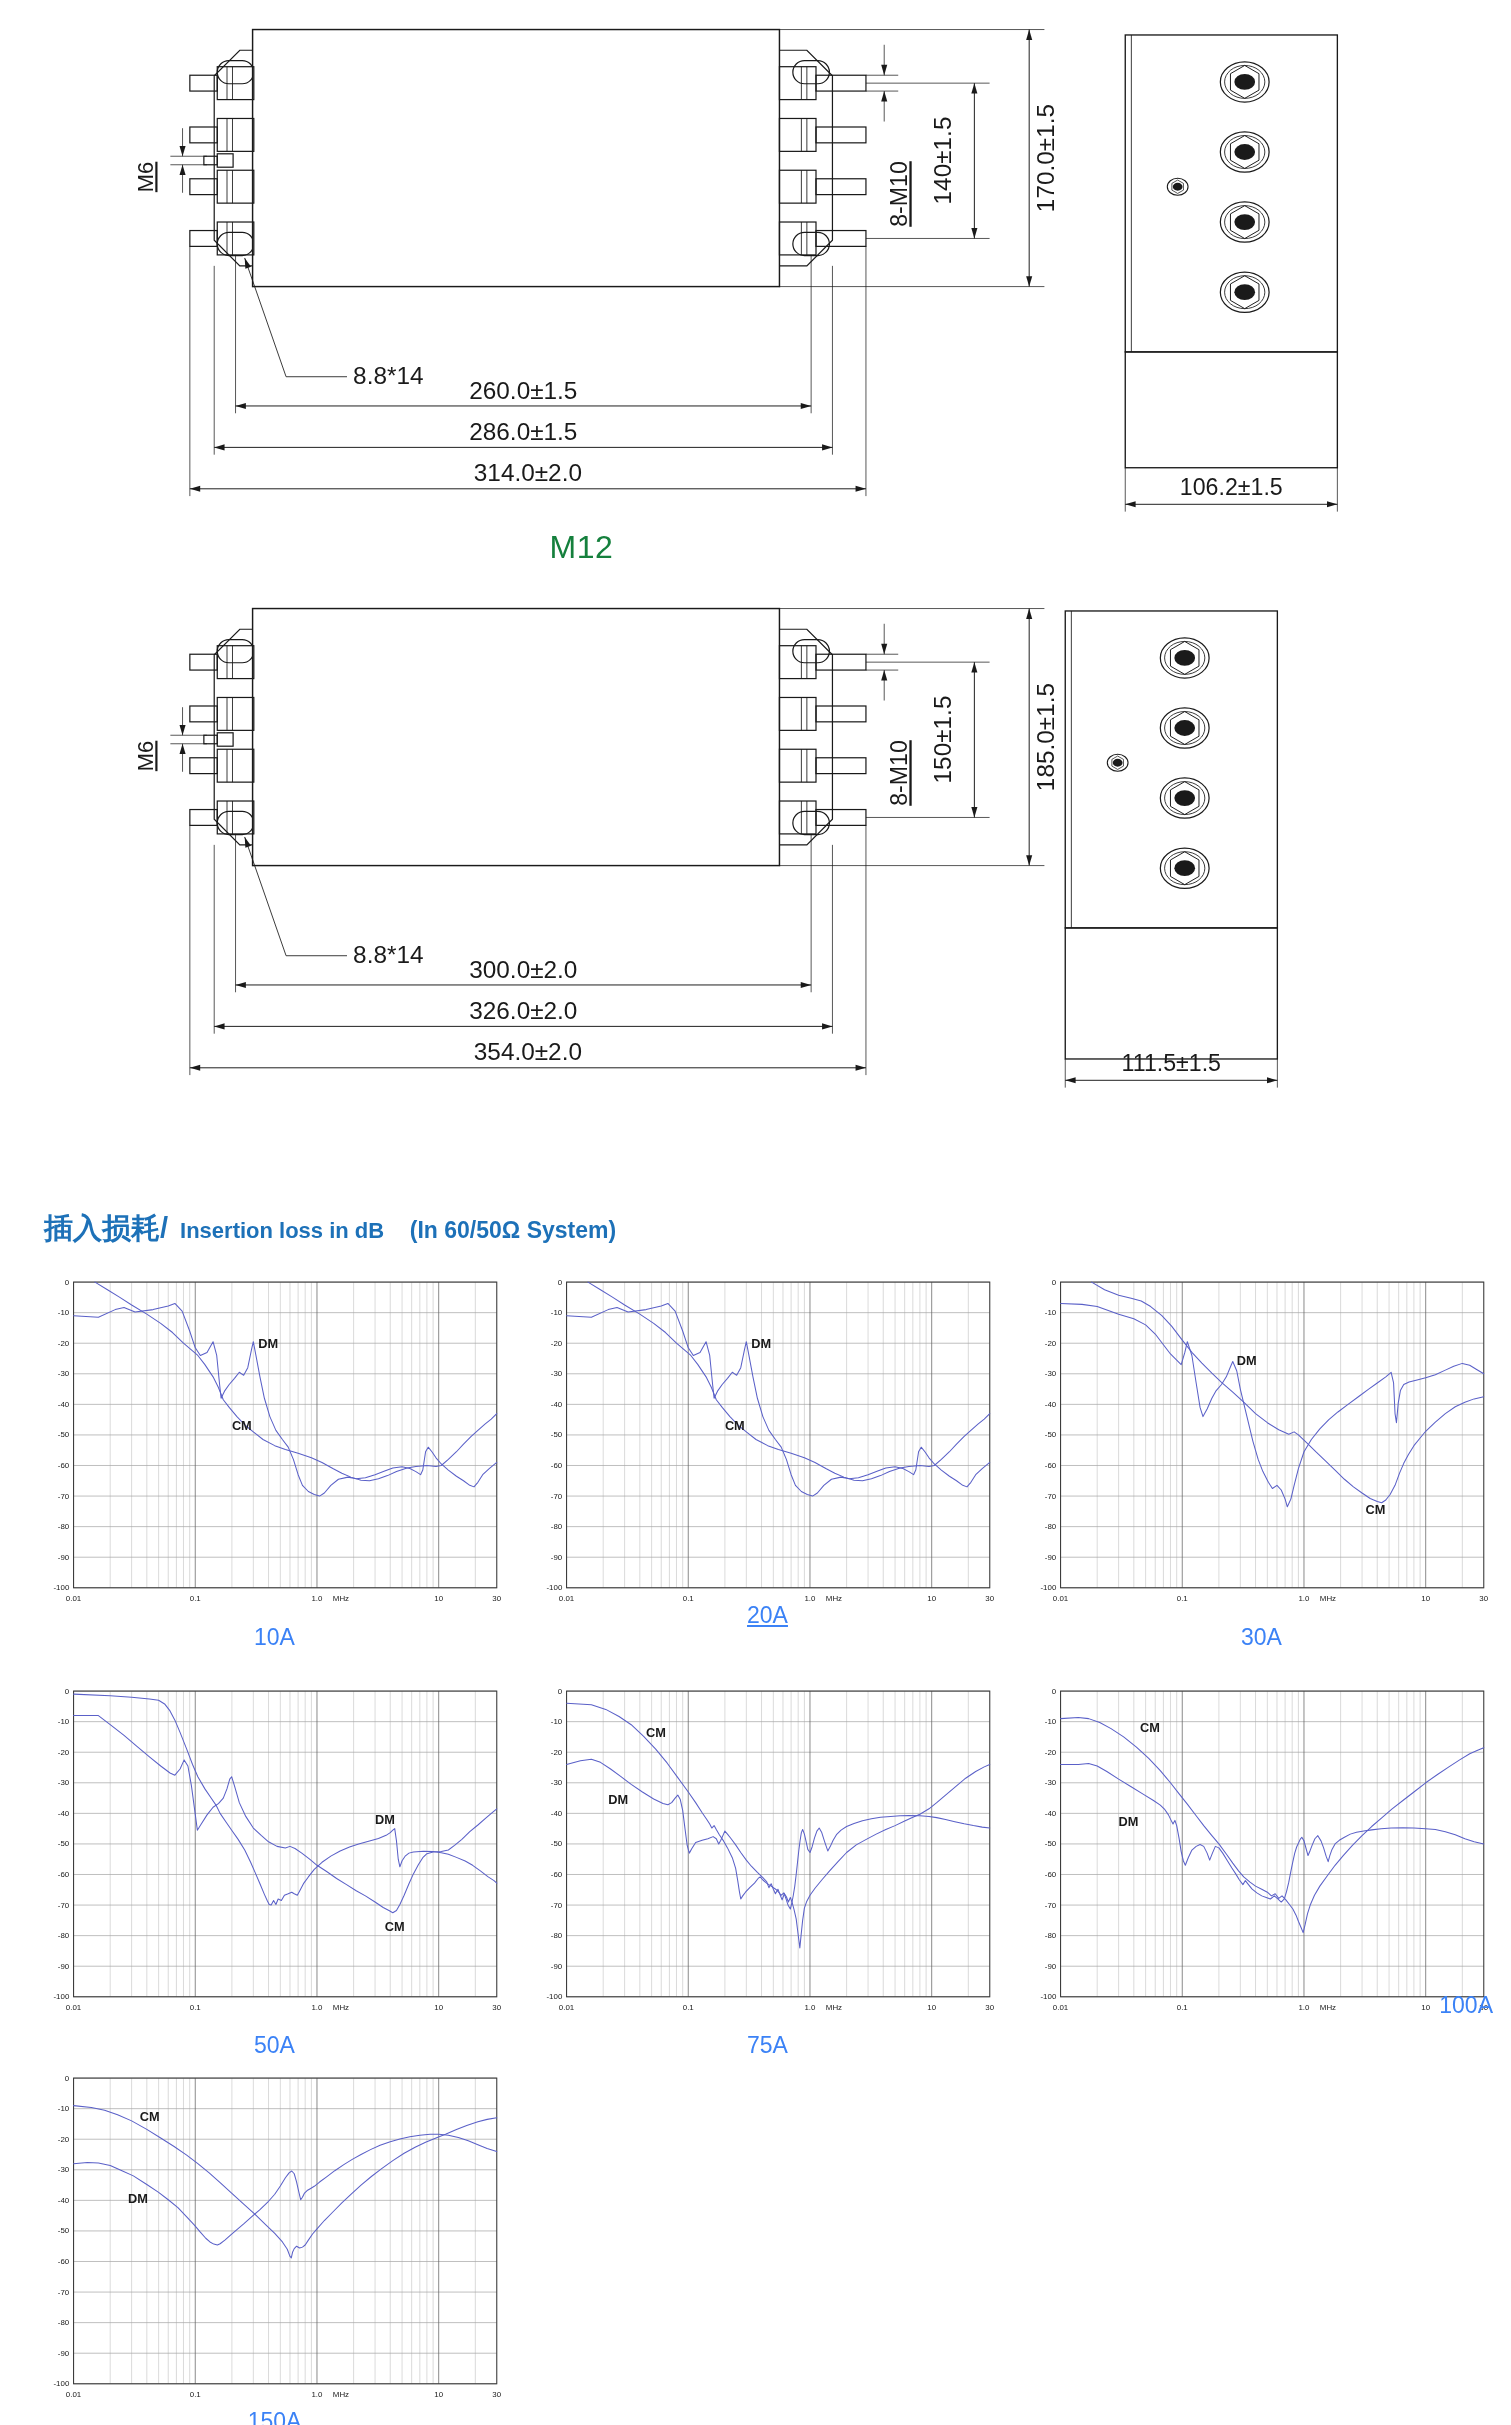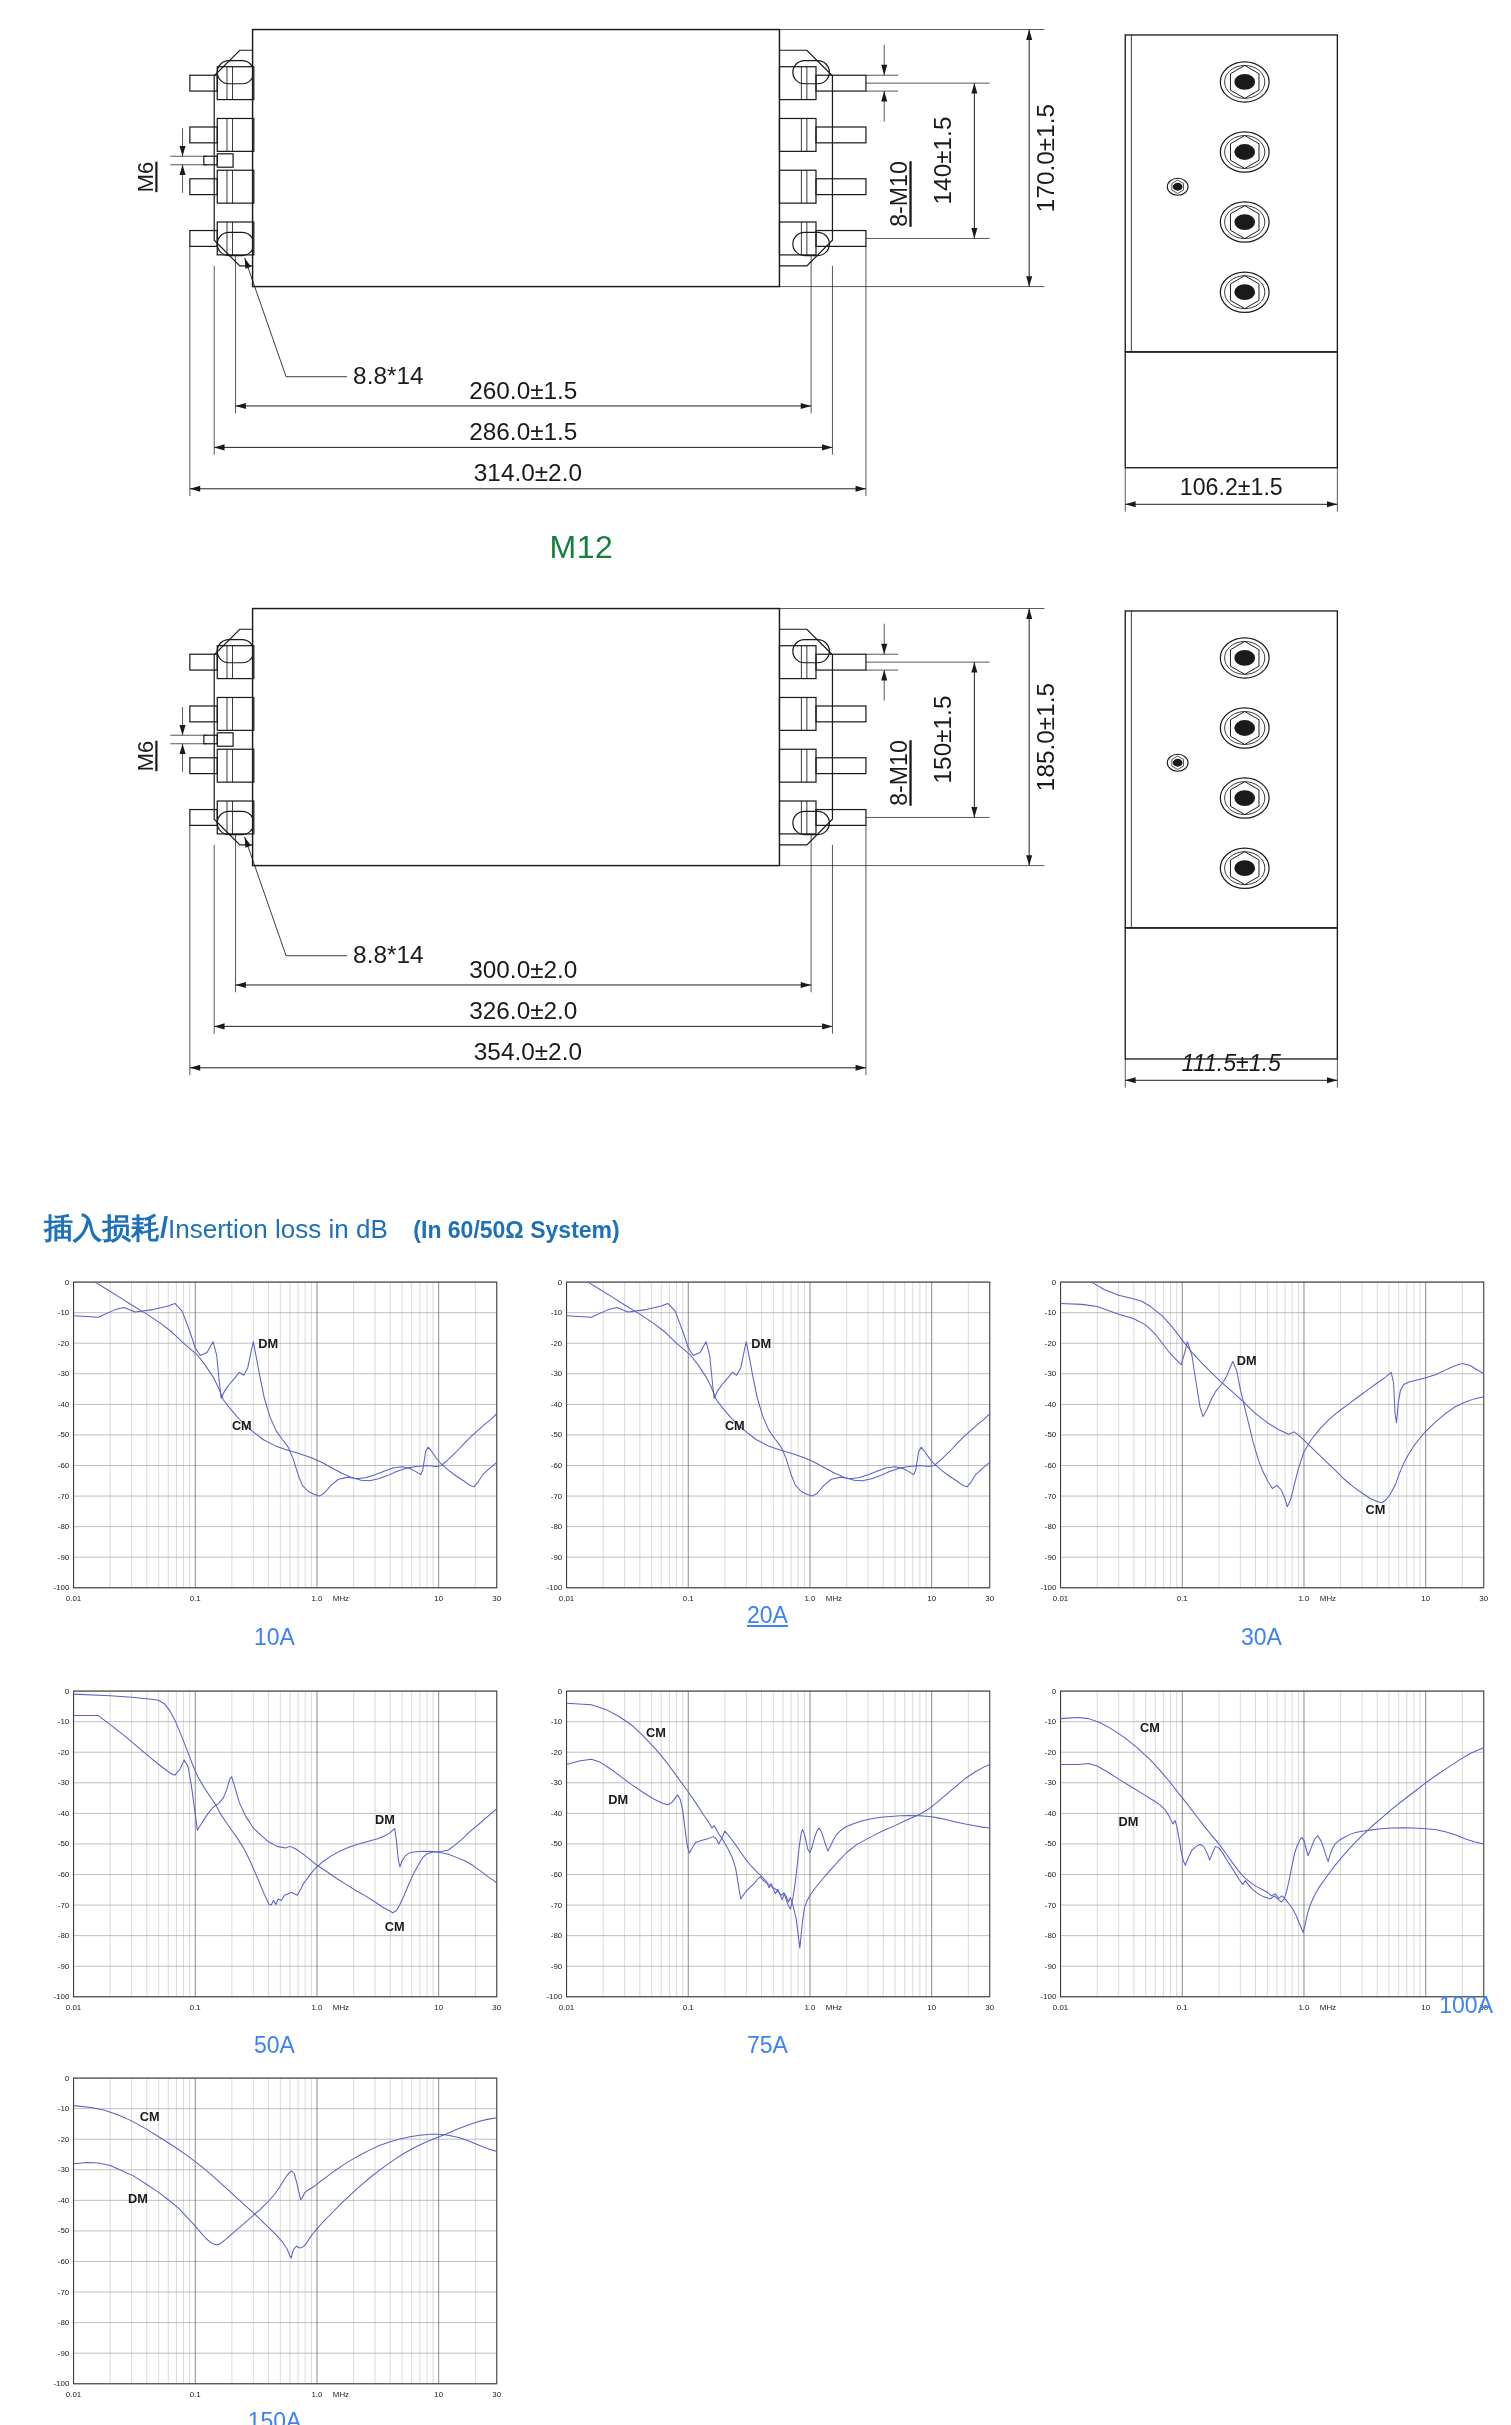--- a/index.html
+++ b/index.html
@@ -4,21 +4,21 @@
 <style>
   html,body{margin:0;padding:0;background:#ffffff;}
   #page{position:relative;width:1511px;height:2426px;background:#fff;overflow:hidden;
         font-family:"Liberation Sans",sans-serif;}
   .abs{position:absolute;}
   svg text{font-family:"Liberation Sans",sans-serif;fill:#1a1a1a;}
   .fig-caption{position:absolute;text-align:center;font-size:32px;color:#15803d;letter-spacing:0.6px;}
   .chart-caption{position:absolute;text-align:center;font-size:23px;color:#3b82f6;}
   #title-row{position:absolute;left:44px;top:1209px;white-space:nowrap;}
   #title-row .zh{font-size:29px;font-weight:700;}
-  #title-row .en{font-size:26px;font-weight:400;}
+  #title-row .en{font-size:22px;font-weight:700;margin-left:12px;}
   #title-row .paren{font-size:23px;font-weight:600;margin-left:25.6px;}
 </style>
 </head>
 <body>
 
 <div id="page">
 
   <div class="abs" id="m12-front" style="left:79px;top:11px;width:1005px;height:500px;"><svg viewBox="0 0 1650 820" width="1005" height="500">
         <path d="M264,64 H1195 L1237,106 V376 L1195,418 H264 L222,376 V106 Z" stroke="#1a1a1a" fill="none" stroke-width="2"></path>
         <rect x="227" y="81" width="60" height="38" rx="19" stroke="#1a1a1a" fill="none" stroke-width="2"></rect>
@@ -222,21 +222,21 @@
         <polygon points="0,0 17,-5 17,5" transform="translate(222,716) rotate(0)" fill="#1a1a1a"></polygon>
         <polygon points="0,0 17,-5 17,5" transform="translate(1237,716) rotate(180)" fill="#1a1a1a"></polygon>
         <text x="729.5" y="704" font-size="40" text-anchor="middle">326.0±2.0</text>
         <line x1="182" y1="386" x2="182" y2="796" stroke="#1a1a1a" fill="none" stroke-width="1.2"></line>
         <line x1="1292" y1="386" x2="1292" y2="796" stroke="#1a1a1a" fill="none" stroke-width="1.2"></line>
         <line x1="182" y1="784" x2="1292" y2="784" stroke="#1a1a1a" fill="none" stroke-width="1.6"></line>
         <polygon points="0,0 17,-5 17,5" transform="translate(182,784) rotate(0)" fill="#1a1a1a"></polygon>
         <polygon points="0,0 17,-5 17,5" transform="translate(1292,784) rotate(180)" fill="#1a1a1a"></polygon>
         <text x="737" y="772" font-size="40" text-anchor="middle">354.0±2.0</text>
       </svg></div>
-  <div class="abs" id="m15-side" style="left:1085px;top:600px;width:317px;height:512px;font-style:italic;"><svg viewBox="0 0 520 840" width="317" height="512">
+  <div class="abs" id="m15-side" style="left:1025px;top:600px;width:317px;height:512px;"><svg viewBox="0 0 520 840" width="317" height="512">
         <rect x="66" y="18" width="348" height="520" stroke="#1a1a1a" fill="none" stroke-width="2.2"></rect>
         <line x1="76" y1="18" x2="76" y2="538" stroke="#1a1a1a" fill="none" stroke-width="1.4"></line>
         <rect x="66" y="538" width="348" height="215" stroke="#1a1a1a" fill="none" stroke-width="2.2"></rect>
         <ellipse cx="262" cy="95" rx="40" ry="33" stroke="#1a1a1a" fill="none" stroke-width="2"></ellipse>
         <ellipse cx="262" cy="95" rx="33" ry="27" stroke="#1a1a1a" fill="none" stroke-width="1.4"></ellipse>
         <polygon points="285.4,108.5 262.0,122.0 238.6,108.5 238.6,81.5 262.0,68.0 285.4,81.5" stroke="#1a1a1a" fill="none" stroke-width="1.6"></polygon>
         <ellipse cx="262" cy="95" rx="17" ry="13" fill="#1a1a1a"></ellipse>
         <ellipse cx="262" cy="210" rx="40" ry="33" stroke="#1a1a1a" fill="none" stroke-width="2"></ellipse>
         <ellipse cx="262" cy="210" rx="33" ry="27" stroke="#1a1a1a" fill="none" stroke-width="1.4"></ellipse>
         <polygon points="285.4,223.5 262.0,237.0 238.6,223.5 238.6,196.5 262.0,183.0 285.4,196.5" stroke="#1a1a1a" fill="none" stroke-width="1.6"></polygon>

